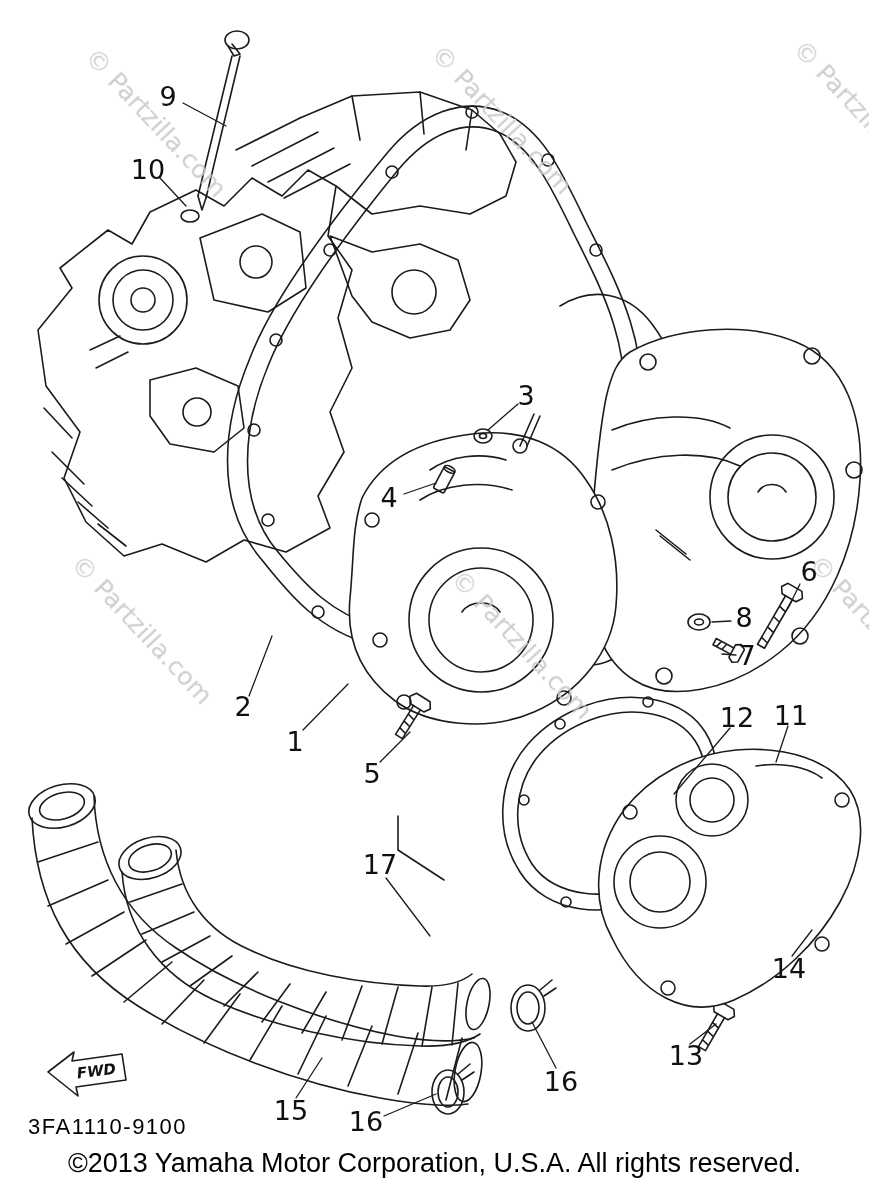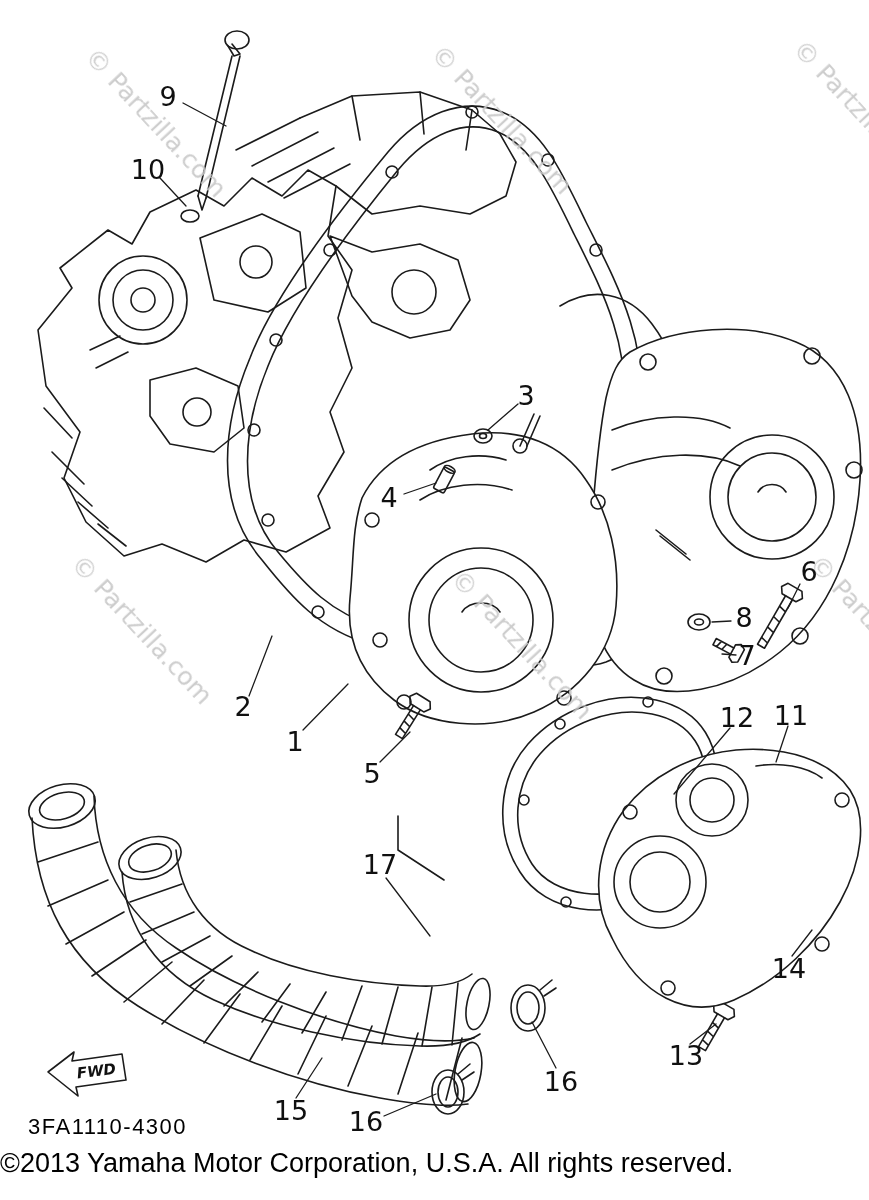--- a/index.html
+++ b/index.html
@@ -11,21 +11,21 @@
   }
   .page { position:relative; width:869px; height:1200px; background:#fff; overflow:hidden; }
   svg.drawing { position:absolute; left:0; top:0; }
   .part-code {
     position:absolute; left:28px; top:1114px;
     font-size:22px; letter-spacing:1.5px; color:#000;
     font-family:"Liberation Sans", sans-serif;
   }
   .copyright {
     position:absolute; left:0; top:1148px; width:100%;
-    font-size:27px; color:#000;
+    text-align:center; font-size:27px; color:#000;
     font-family:"Liberation Sans", sans-serif;
   }
   .wm-text { font-family:"DejaVu Sans", sans-serif; }
   .callout-num { font-family:"DejaVu Sans", sans-serif; }
 </style>
 </head>
 <body>
 
 <div class="page">
 
@@ -253,15 +253,15 @@
       <text x="737" y="727">12</text>
       <text x="686" y="1065">13</text>
       <text x="789" y="978">14</text>
       <text x="291" y="1120">15</text>
       <text x="561" y="1091">16</text>
       <text x="366" y="1131">16</text>
       <text x="380" y="874">17</text>
     </g>
   </svg>
 
-  <div class="part-code">3FA1110-4300</div>
+  <div class="part-code">3FA1110-9100</div>
   <div class="copyright">©2013 Yamaha Motor Corporation, U.S.A. All rights reserved.</div>
 </div>
 
 </body></html>

